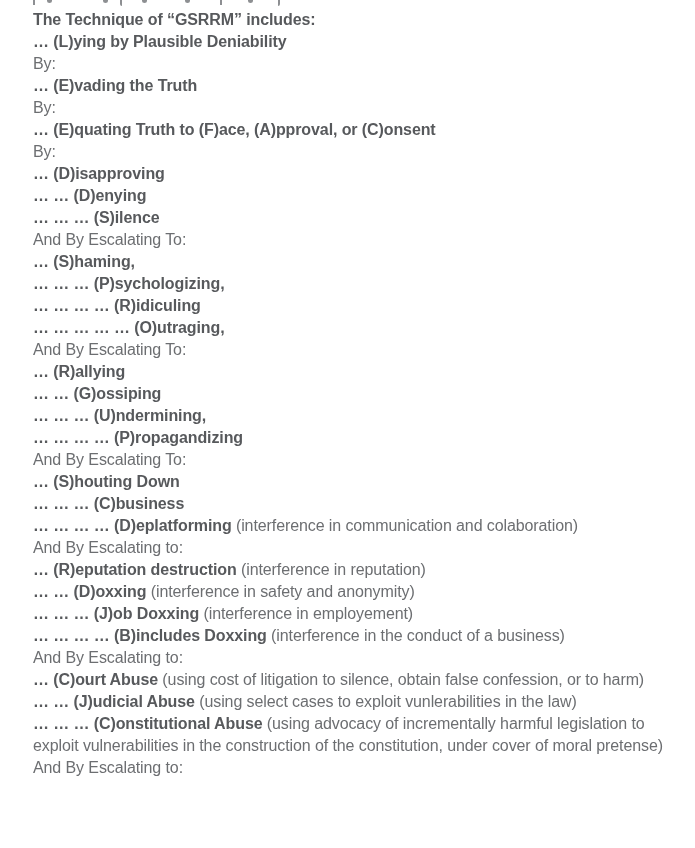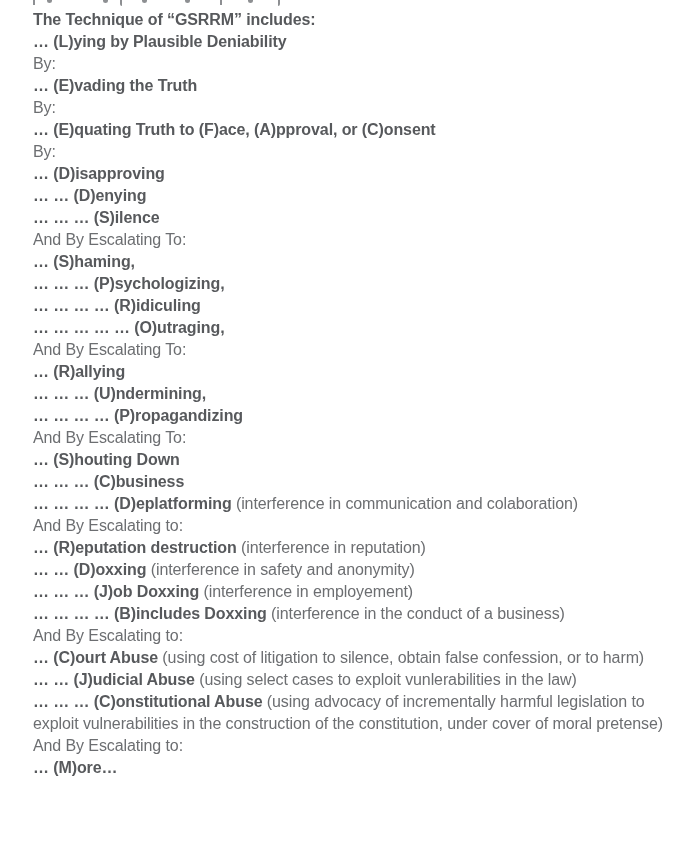--- a/index.html
+++ b/index.html
@@ -67,31 +67,31 @@
       <div class="line"><span class="b">… (D)isapproving</span></div>
       <div class="line"><span class="b">… … (D)enying</span></div>
       <div class="line"><span class="b">… … … (S)ilence</span></div>
       <div class="line"><span>And By Escalating To:</span></div>
       <div class="line"><span class="b">… (S)haming,</span></div>
       <div class="line"><span class="b">… … … (P)sychologizing,</span></div>
       <div class="line"><span class="b">… … … … (R)idiculing</span></div>
       <div class="line"><span class="b">… … … … … (O)utraging,</span></div>
       <div class="line"><span>And By Escalating To:</span></div>
       <div class="line"><span class="b">… (R)allying</span></div>
+      <div class="line"><span class="b">… … (G)ossiping</span></div>
       <div class="line"><span class="b">… … … (U)ndermining,</span></div>
       <div class="line"><span class="b">… … … … (P)ropagandizing</span></div>
       <div class="line"><span>And By Escalating To:</span></div>
       <div class="line"><span class="b">… (S)houting Down</span></div>
       <div class="line"><span class="b">… … … (C)business</span></div>
       <div class="line"><span class="b">… … … … (D)eplatforming</span><span> (interference in communication and colaboration)</span></div>
       <div class="line"><span>And By Escalating to:</span></div>
       <div class="line"><span class="b">… (R)eputation destruction</span><span> (interference in reputation)</span></div>
       <div class="line"><span class="b">… … (D)oxxing</span><span> (interference in safety and anonymity)</span></div>
       <div class="line"><span class="b">… … … (J)ob Doxxing</span><span> (interference in employement)</span></div>
       <div class="line"><span class="b">… … … … (B)includes Doxxing</span><span> (interference in the conduct of a business)</span></div>
       <div class="line"><span>And By Escalating to:</span></div>
       <div class="line"><span class="b">… (C)ourt Abuse</span><span> (using cost of litigation to silence, obtain false confession, or to harm)</span></div>
       <div class="line"><span class="b">… … (J)udicial Abuse</span><span> (using select cases to exploit vunlerabilities in the law)</span></div>
       <div class="line"><span class="b">… … … (C)onstitutional Abuse</span><span> (using advocacy of incrementally harmful legislation to exploit vulnerabilities in the construction of the constitution, under cover of moral pretense)</span></div>
       <div class="line"><span>And By Escalating to:</span></div>
-      <div class="line"><span class="b">… (M)ore…</span></div>
     </div>
 </div>
 
 </body></html>

